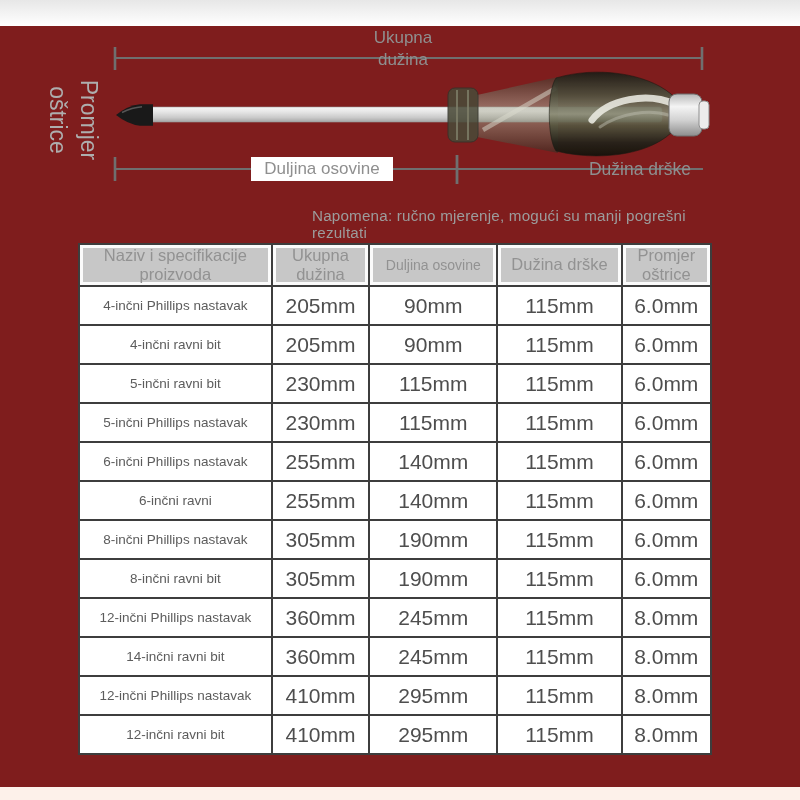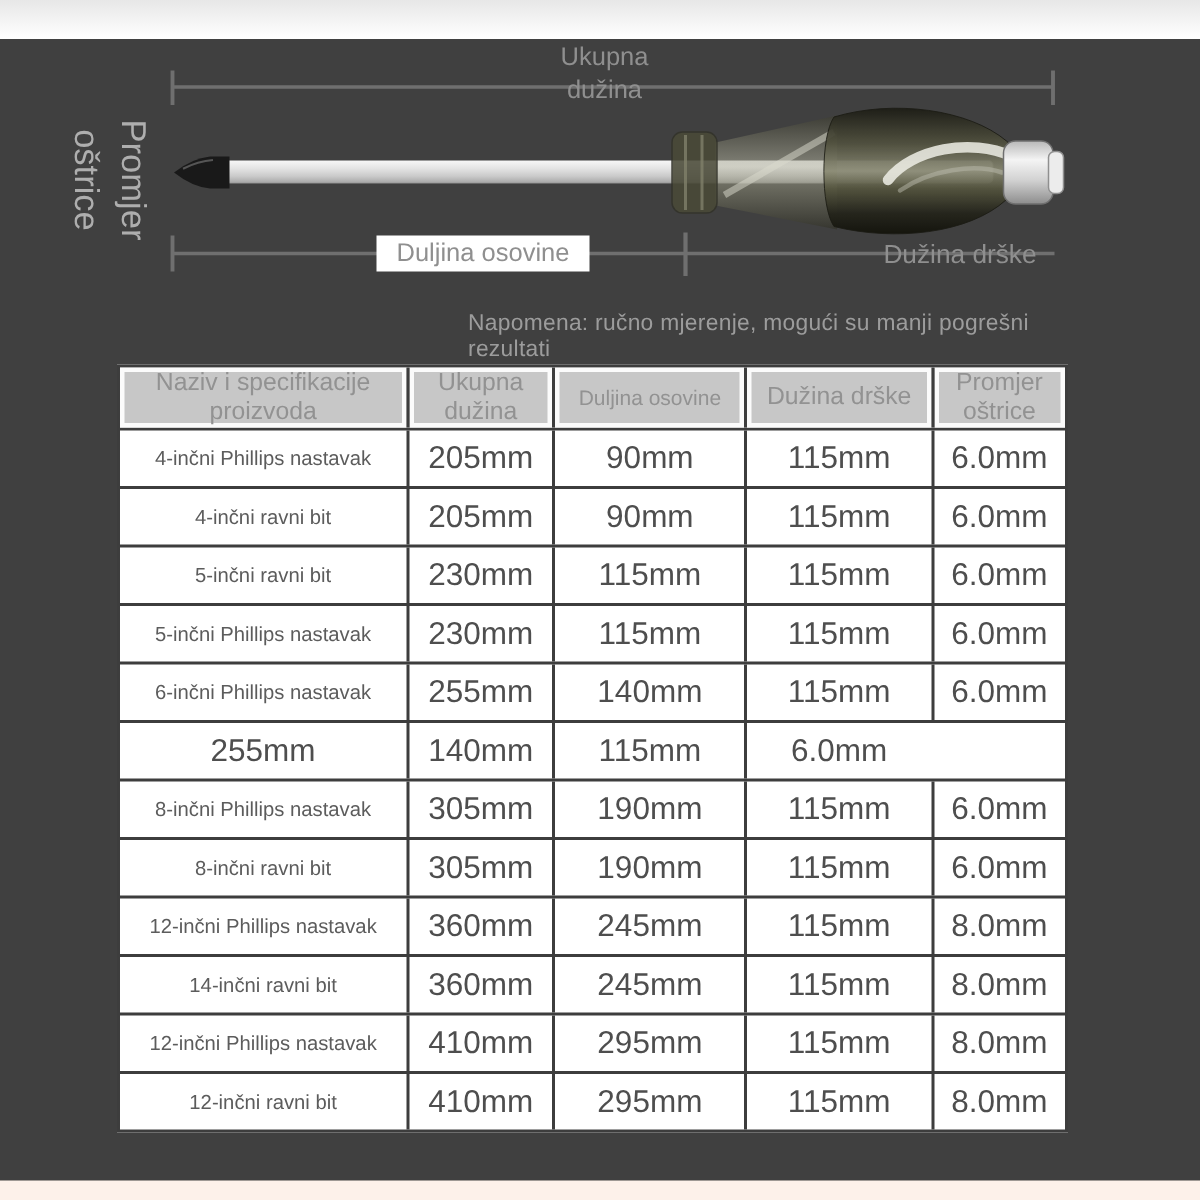--- a/index.html
+++ b/index.html
@@ -1,17 +1,17 @@
 <!DOCTYPE html>
 <html style="--header-bg: #c7c7c7; --header-text: #929292; --table-border: #3d3d3d; --value-text: #4e4e4e; --name-text: #5c5c5c; --label-text: #8f8f8f; --note-text: #9c9c9c; --dim-line: #6f6f6f; --bottom-band: #fdf1ea;"><head>
 <meta charset="utf-8">
 <style>
   html,body{margin:0;padding:0;background:#fff;}
   .canvas{
-    position:relative;width:800px;height:800px;overflow:hidden;background:#404040;
+    position:relative;width:800px;height:800px;overflow:hidden;background:#7f1d1d;
     font-family:"Liberation Sans",sans-serif;
   }
   .top-fade{position:absolute;left:0;top:0;width:800px;height:26px;
     background:linear-gradient(#e7e7e7,#ffffff);}
   .bottom-band{position:absolute;left:0;bottom:0;width:800px;height:13px;
     background:var(--bottom-band,#fdf1ea);}
 
   
   .diagram{position:absolute;left:0;top:0;width:800px;height:240px;}
   .diagram svg{position:absolute;left:0;top:0;}
@@ -157,20 +157,21 @@
 
         <div class="trow">
           <div class="cell name">6-inčni Phillips nastavak</div>
           <div class="cell val">255mm</div>
           <div class="cell val">140mm</div>
           <div class="cell val">115mm</div>
           <div class="cell val">6.0mm</div>
         </div>
 
         <div class="trow">
+          <div class="cell name">6-inčni ravni</div>
           <div class="cell val">255mm</div>
           <div class="cell val">140mm</div>
           <div class="cell val">115mm</div>
           <div class="cell val">6.0mm</div>
         </div>
 
         <div class="trow">
           <div class="cell name">8-inčni Phillips nastavak</div>
           <div class="cell val">305mm</div>
           <div class="cell val">190mm</div>

